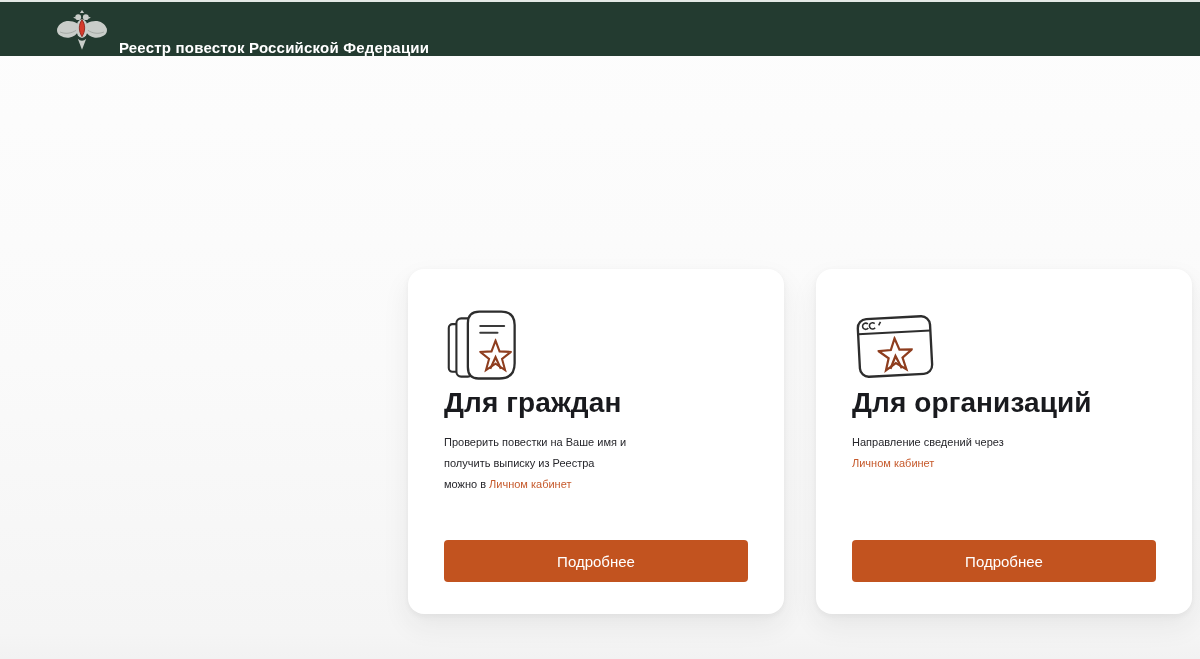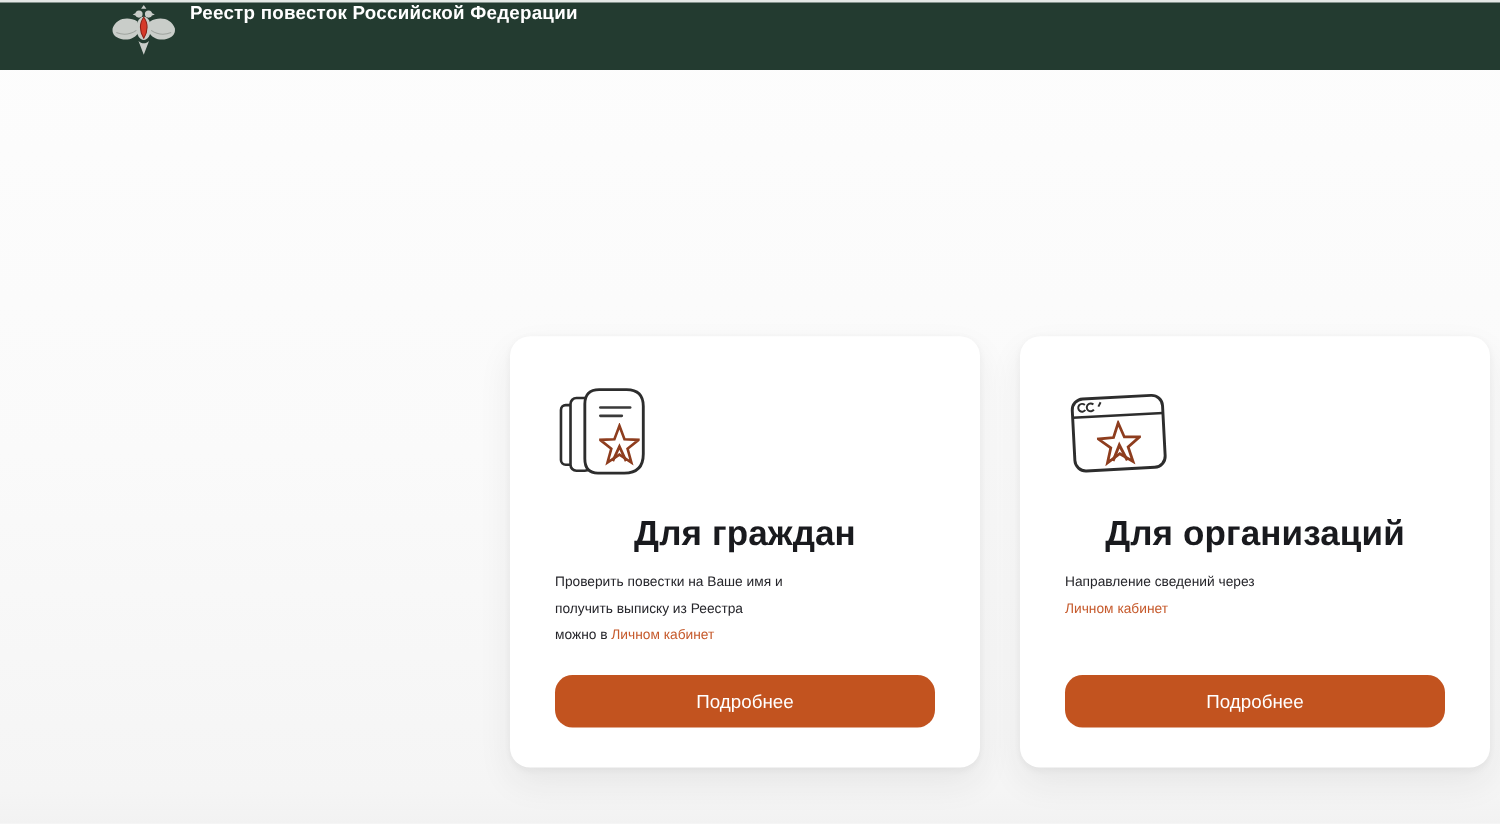--- a/index.html
+++ b/index.html
@@ -11,22 +11,22 @@
   body {
     background: linear-gradient(180deg, #fdfdfd 0%, #fafafa 55%, #f5f5f5 96%, #f2f2f2 100%);
   }
 
   
   .app-header {
     height: 56px;
     background: #233b30;
     border-top: 2px solid #e4e8e5;
     display: flex;
-    align-items: flex-start;
-    padding-left: 88px;
+    align-items: flex-end;
+    padding-left: 55px;
   }
   .emblem { width: 54px; height: 48px; flex: 0 0 auto; }
   .app-title {
     color: #ffffff;
     font-size: 15px;
     font-weight: 700;
     letter-spacing: 0.2px;
     margin-left: 10px;
   }
 
@@ -45,46 +45,44 @@
     background: #ffffff;
     border-radius: 16px;
     box-shadow: 0 12px 28px rgba(40,40,40,0.07), 0 2px 6px rgba(40,40,40,0.05);
     padding: 38px 36px 32px 36px;
     display: flex;
     flex-direction: column;
   }
   .card-icon { height: 80px; display: block; }
   .card-icon svg { display: block; }
   .card-title {
-    margin-top: 24px;
     font-size: 28px;
     line-height: 32px;
     font-weight: 700;
     color: #191a1e;
     letter-spacing: 0.1px;
-    text-align: center;
   }
   .card-description {
     margin-top: 13px;
     font-size: 11px;
     line-height: 21px;
     color: #26262b;
     white-space: pre-line;
   }
   .card-link {
     color: var(--accent-link, #c65a2c);
     text-decoration: none;
     cursor: pointer;
   }
   .card-button {
     margin-top: auto;
     width: 100%;
     height: 42px;
     border: none;
-    border-radius: 14px;
+    border-radius: 4px;
     background: var(--accent-button, #c2531f);
     color: #ffffff;
     font-family: "Liberation Sans", sans-serif;
     font-size: 15px;
     cursor: pointer;
   }
 
   .hidden-defs { position: absolute; width: 0; height: 0; overflow: hidden; }
 </style>
 </head>

